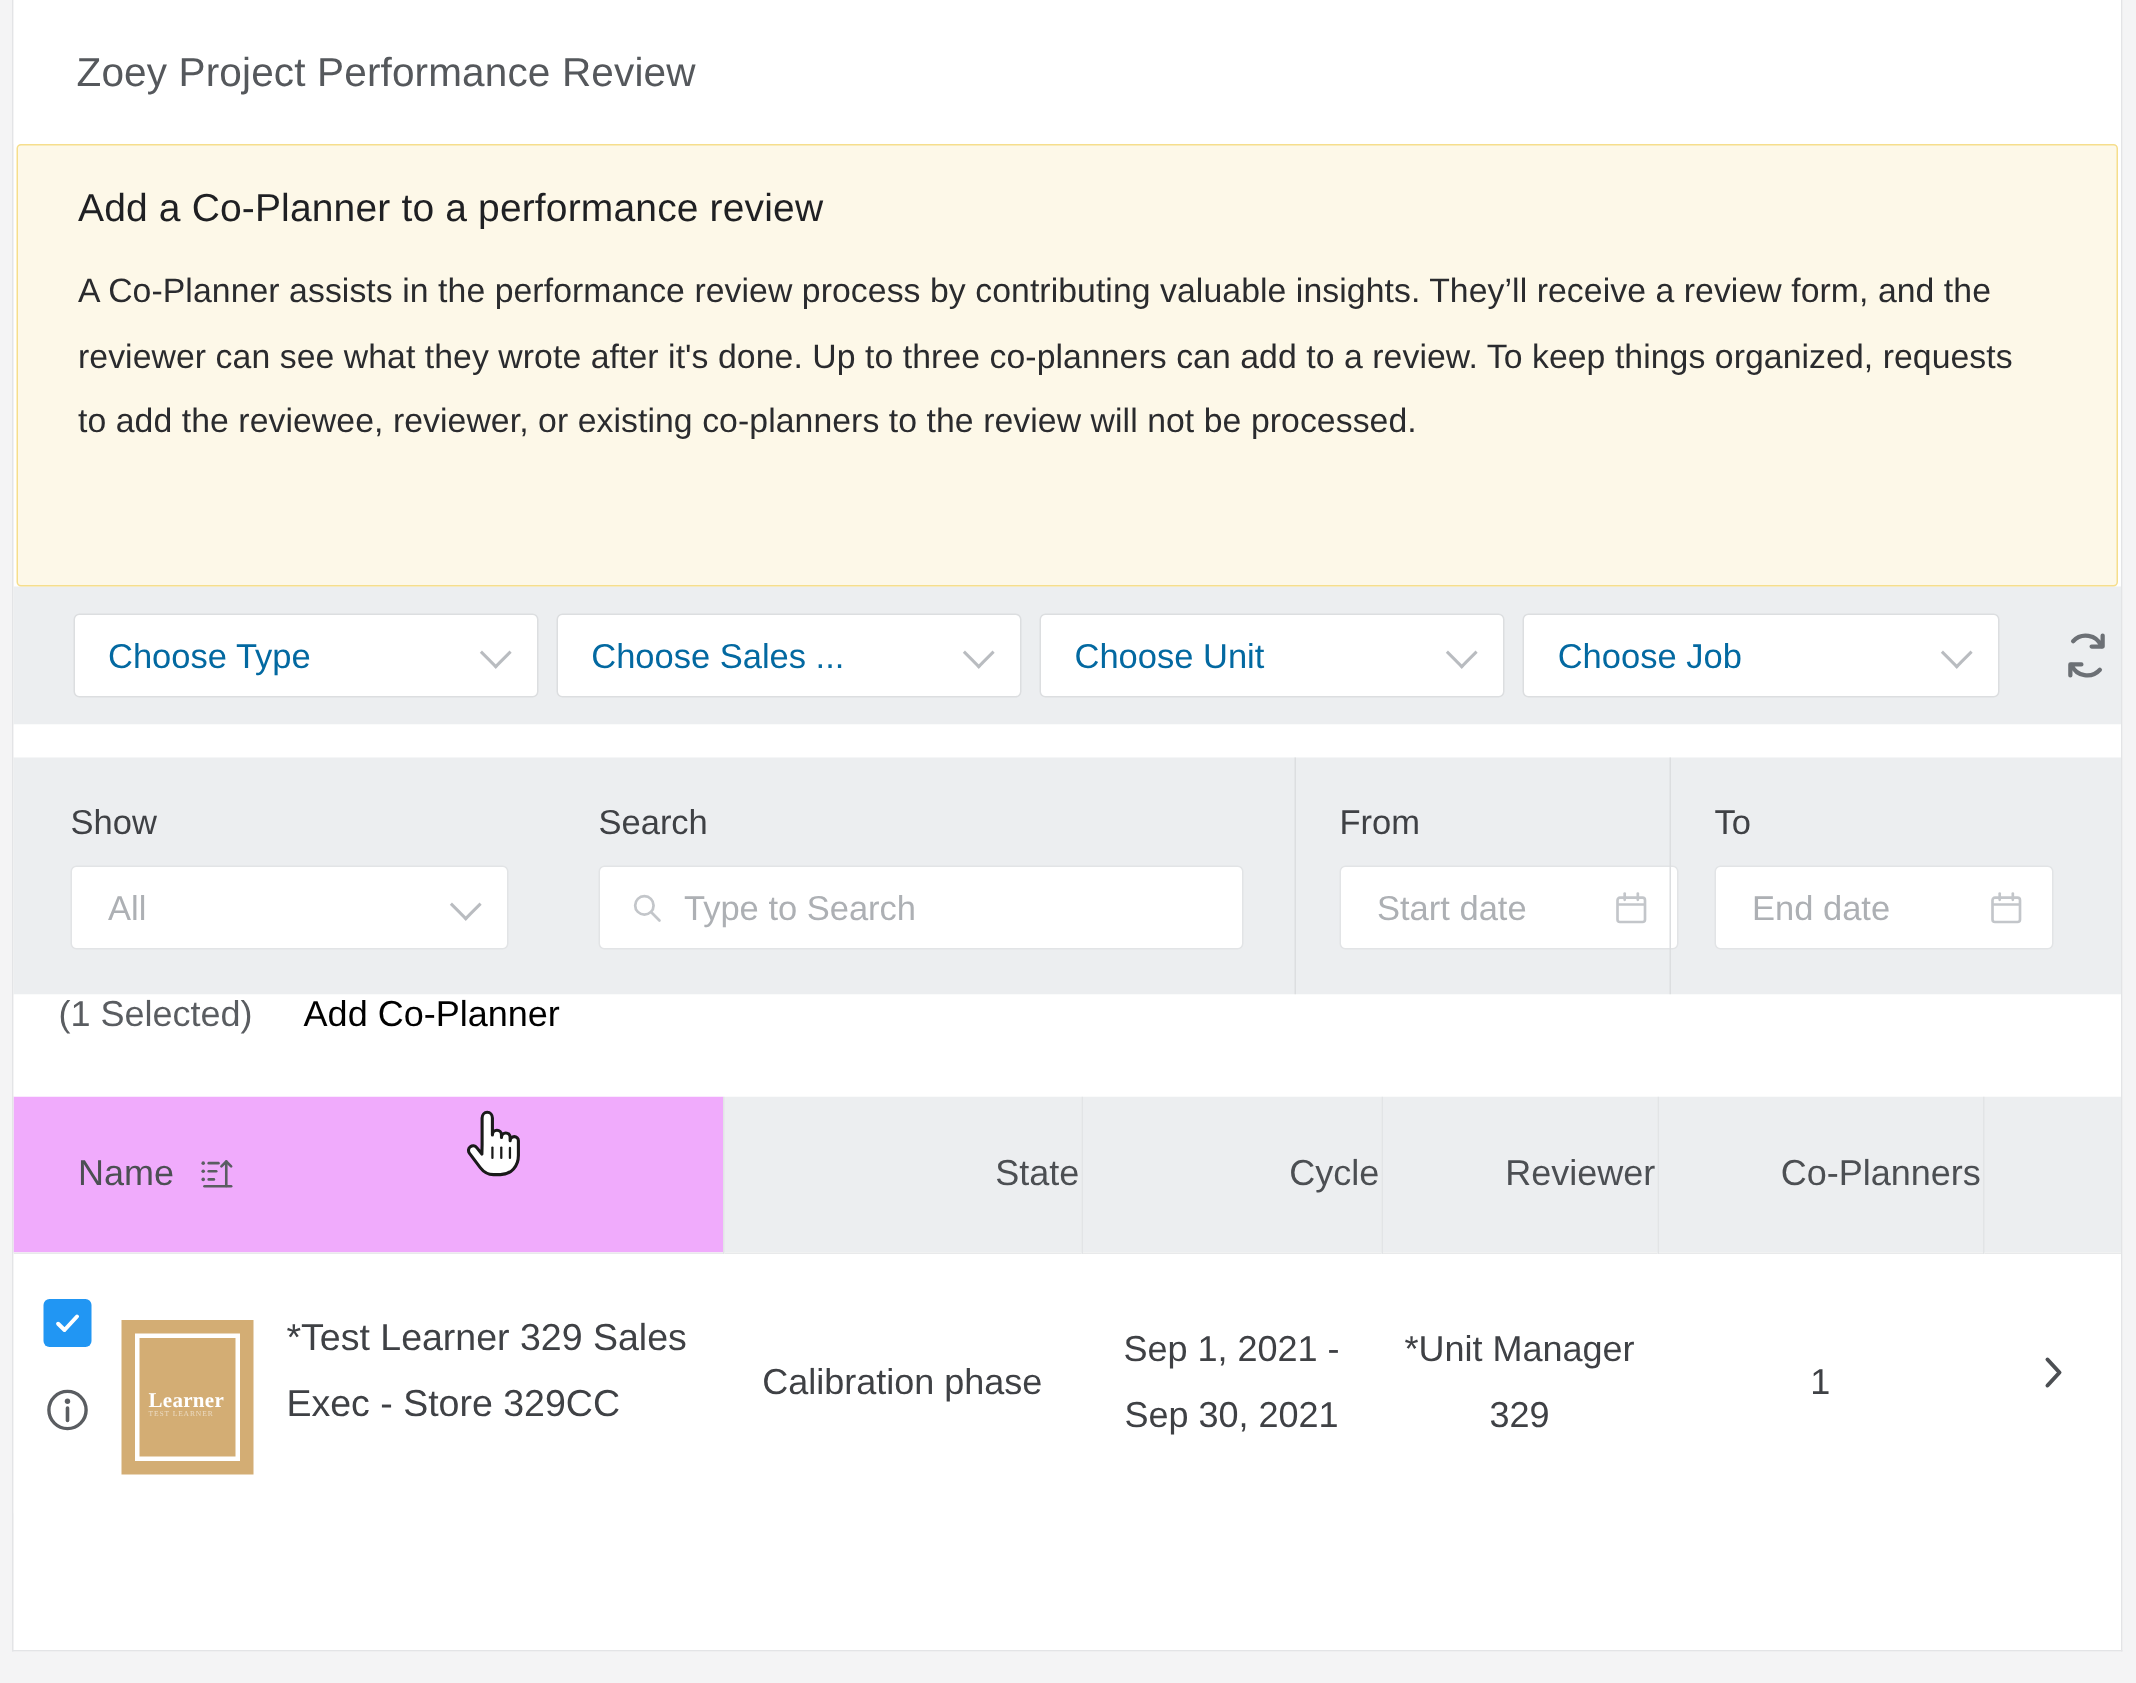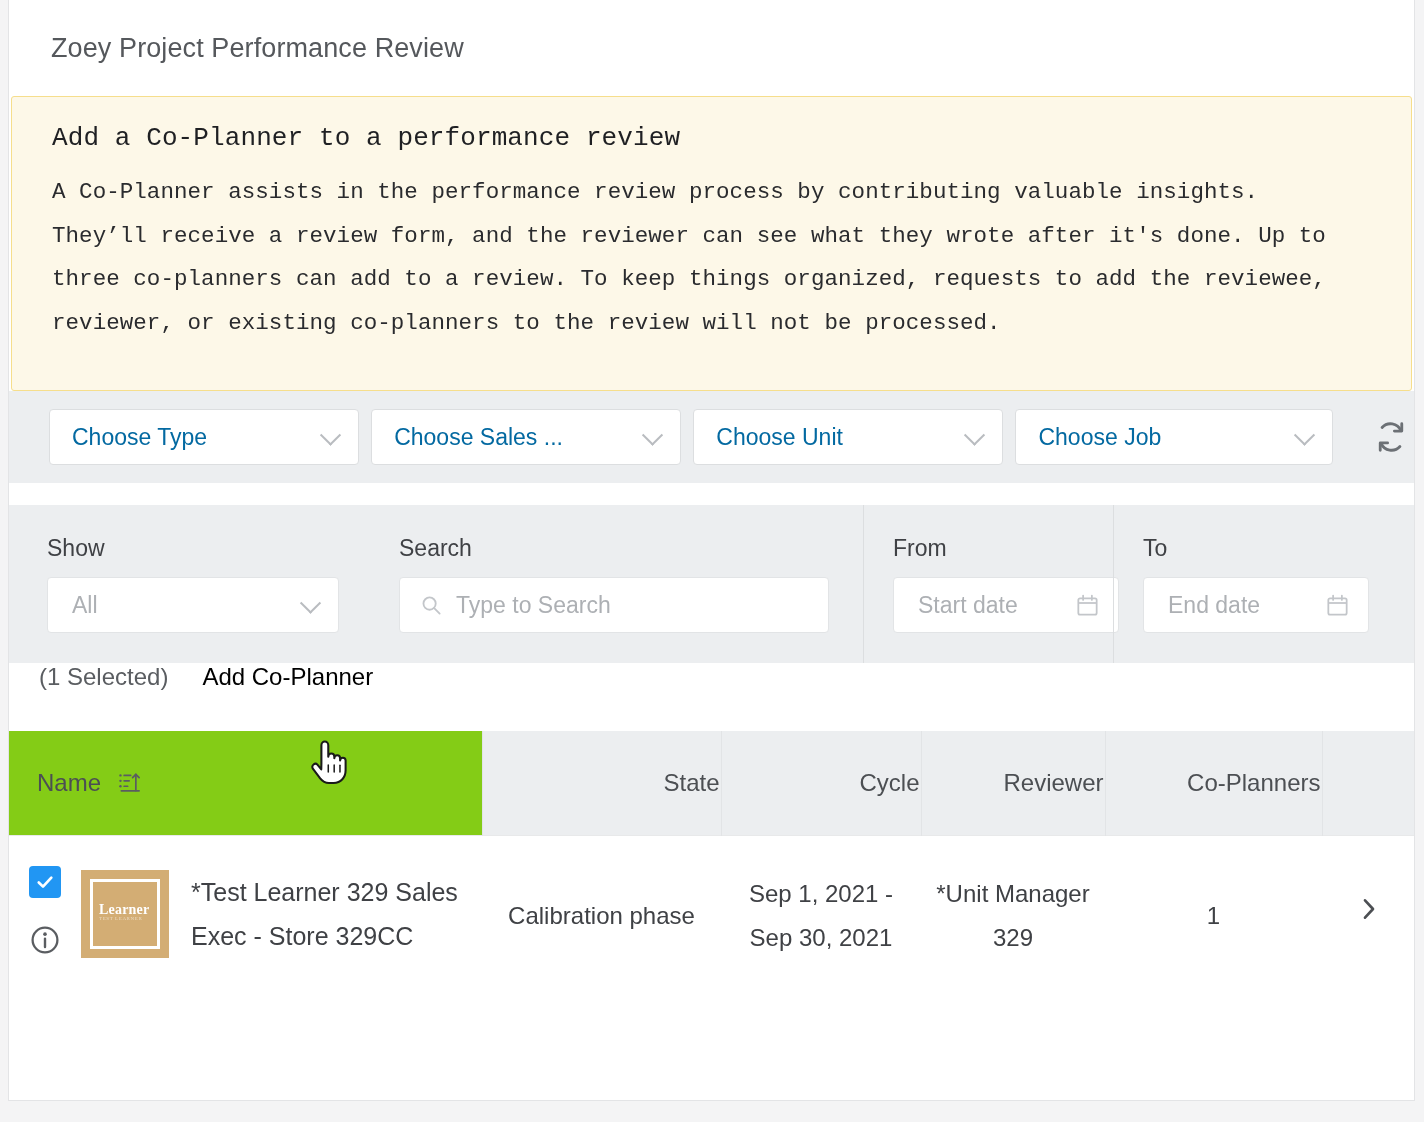--- a/index.html
+++ b/index.html
@@ -44,21 +44,20 @@
 
   
   .notice {
     position: relative;
     margin: 0 2px 0 2px;
     background: #fdf8e8;
     border: 1px solid #f6de8c;
     border-radius: 3px;
     padding: 26px 38px 30px 40px;
     height: 295px;
-    font-family: Liberation Mono, monospace;
   }
   .notice-title {
     font-size: 26px;
     color: #1f2023;
     font-weight: 400;
     margin: 0 0 18px 0;
     letter-spacing: .1px;
   }
   .notice-body {
     font-size: 22.5px;
@@ -195,23 +194,23 @@
     background: #eceef0;
     height: 104px;
     font-weight: 400;
     font-size: 24px;
     color: #4c4f53;
     text-align: right;
     border-right: 1px solid #e2e4e6;
     vertical-align: middle;
   }
   .tbl thead th.col-name {
-    background: #84cc16;
+    background: #f0abfc;
     text-align: left;
-    padding-left: 28px;
+    padding-left: 43px;
   }
   .tbl thead th.col-last { border-right: none; }
   .name-head { display: inline-flex; align-items: center; gap: 16px; }
 
   .tbl tbody td {
     border-top: 1px solid #e8e9ea;
     font-size: 24px;
     color: #3f4145;
     text-align: center;
     padding: 26px 6px;
@@ -232,25 +231,25 @@
   }
   .checkbox {
     width: 32px; height: 32px;
     background: #2196f3;
     border-radius: 4px;
     display: flex; align-items: center; justify-content: center;
     cursor: pointer;
   }
   .info-icon { cursor: pointer; }
   .avatar {
-    width: 88px; height: 88px;
+    width: 88px; height: 103px;
     background: #d3ad74;
     flex: 0 0 88px;
     position: relative;
-    margin-top: 8px;
+    margin-top: 18px;
   }
   .avatar-inner {
     position: absolute;
     left: 9px; top: 9px; right: 9px; bottom: 9px;
     border: 3px solid #ffffff;
   }
   .avatar-word {
     position: absolute;
     left: 18px; bottom: 26px;
     color: #ffffff;

